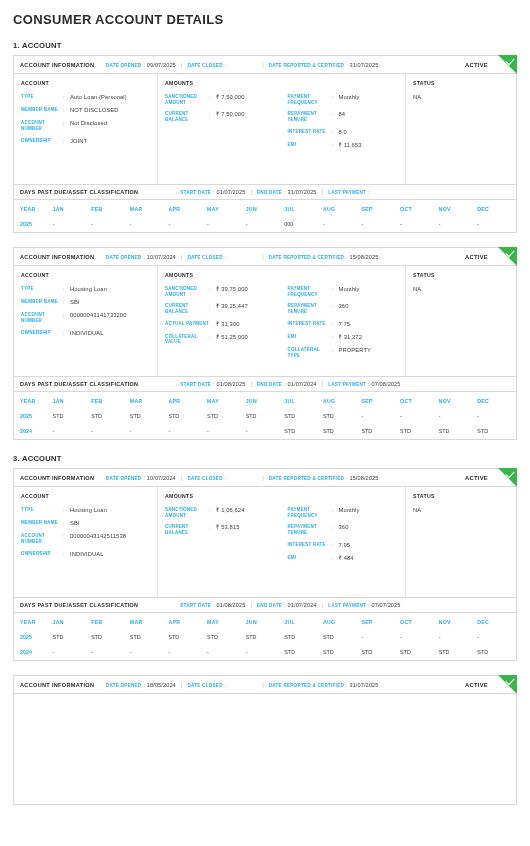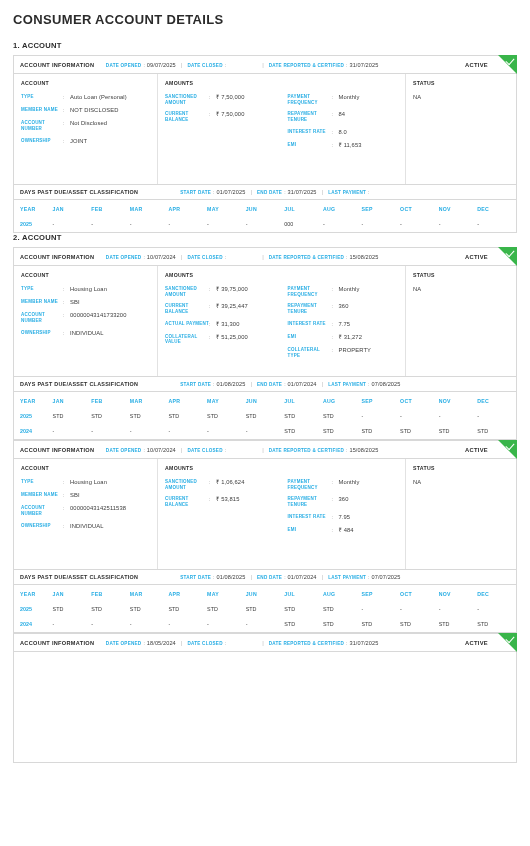--- a/index.html
+++ b/index.html
@@ -21,21 +21,21 @@
     margin-bottom: 14px;
   }
 
   .acct-title {
     font-size: 7.6px;
     font-weight: bold;
     letter-spacing: 0.25px;
     color: #2b2b2b;
     margin-bottom: 5px;
   }
-  .acct-block { }
+  .acct-block { margin-bottom: 14px; }
 
   
   .card {
     border: 1px solid #d8d8d8;
     background: #fff;
     position: relative;
   }
 
   .card-head {
     display: flex;
@@ -351,21 +351,20 @@
                 <td class="dash">-</td>
                 <td class="dash">-</td>
               </tr>
             </tbody>
       </table>
 
     </div>
   </div>
 
   <div class="acct-block">
-    <div class="acct-title">2. ACCOUNT</div>
     <div class="card">
 
       <div class="card-head">
         <span class="head-title">ACCOUNT INFORMATION</span>
         <span class="pipe" style="visibility:hidden">|</span>
         <span class="head-field">
           <span class="head-lbl">DATE OPENED</span>
           <span class="head-sep">:</span>
           <span class="head-val">10/07/2024</span>
         </span>
@@ -551,20 +550,21 @@
                 <td>STD</td>
                 <td>STD</td>
               </tr>
             </tbody>
       </table>
 
     </div>
   </div>
 
   <div class="acct-block">
+    <div class="acct-title">3. ACCOUNT</div>
     <div class="card">
 
       <div class="card-head">
         <span class="head-title">ACCOUNT INFORMATION</span>
         <span class="pipe" style="visibility:hidden">|</span>
         <span class="head-field">
           <span class="head-lbl">DATE OPENED</span>
           <span class="head-sep">:</span>
           <span class="head-val">10/07/2024</span>
         </span>

